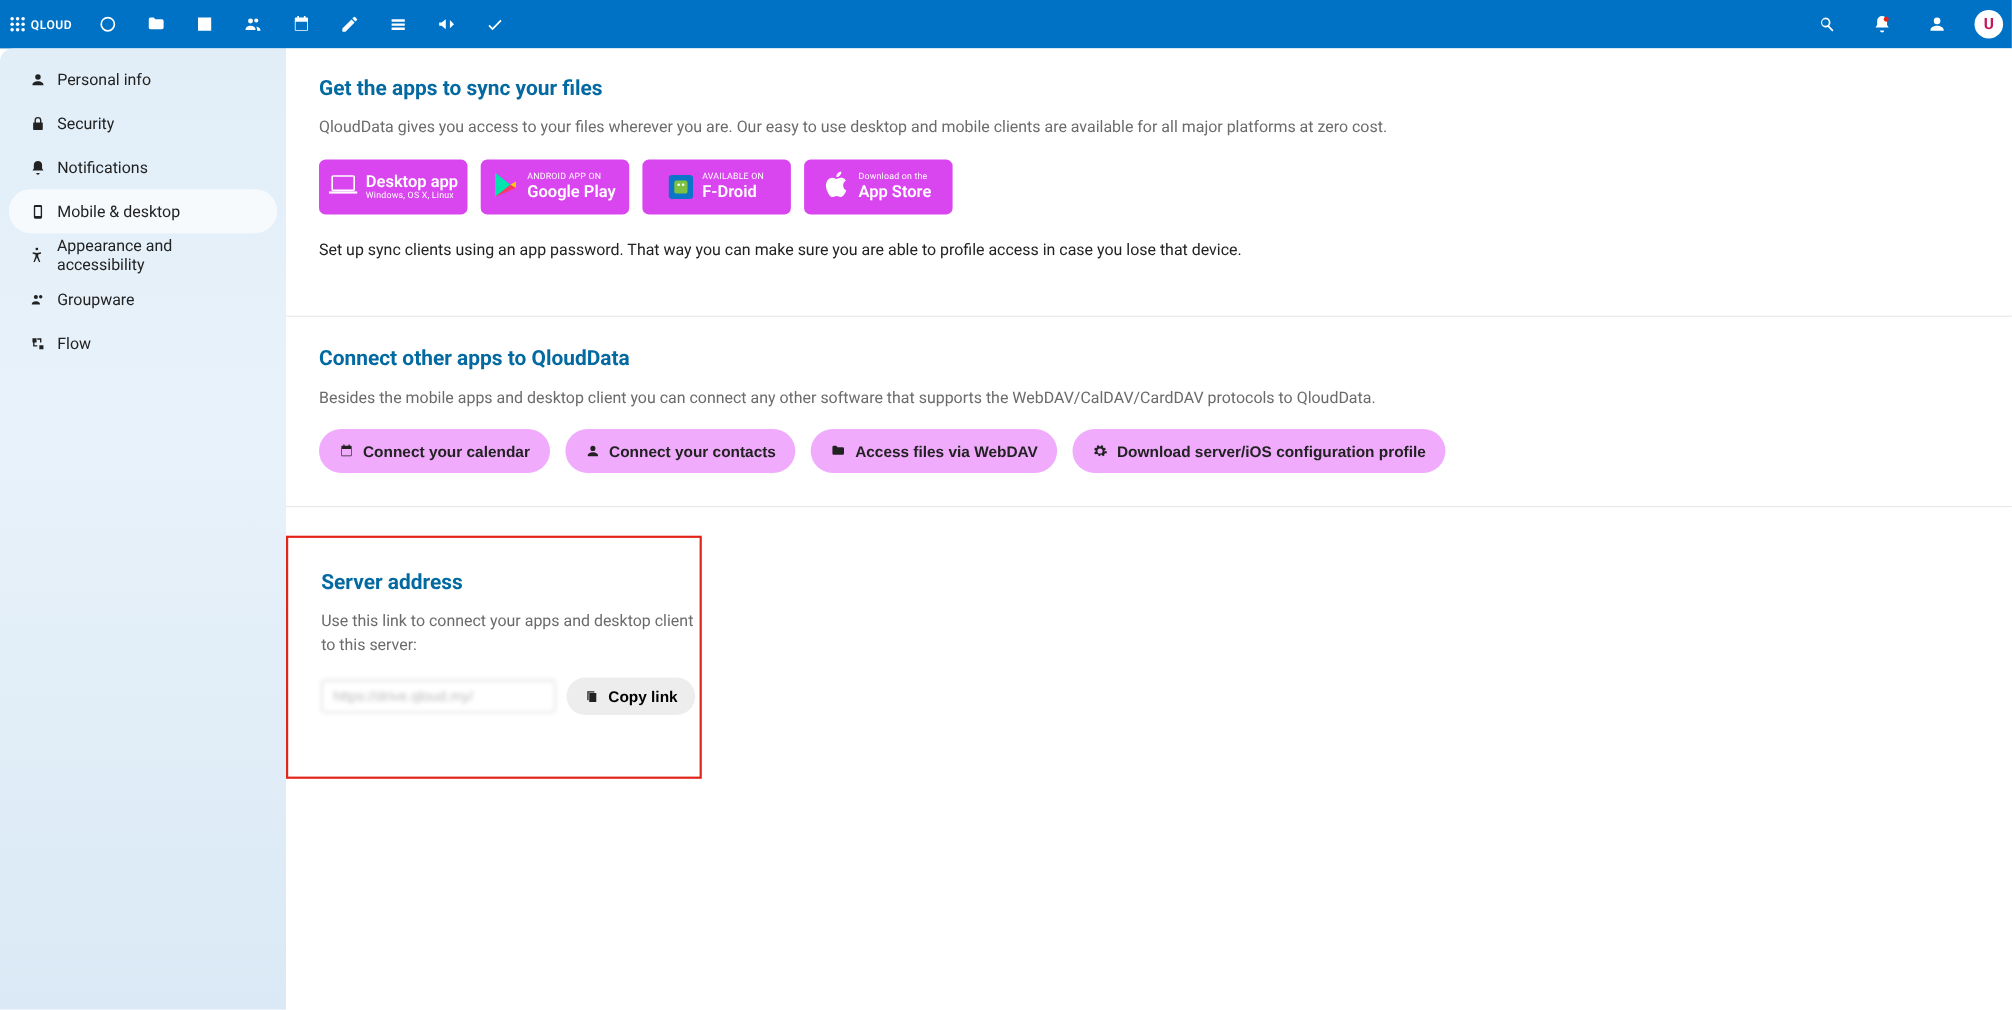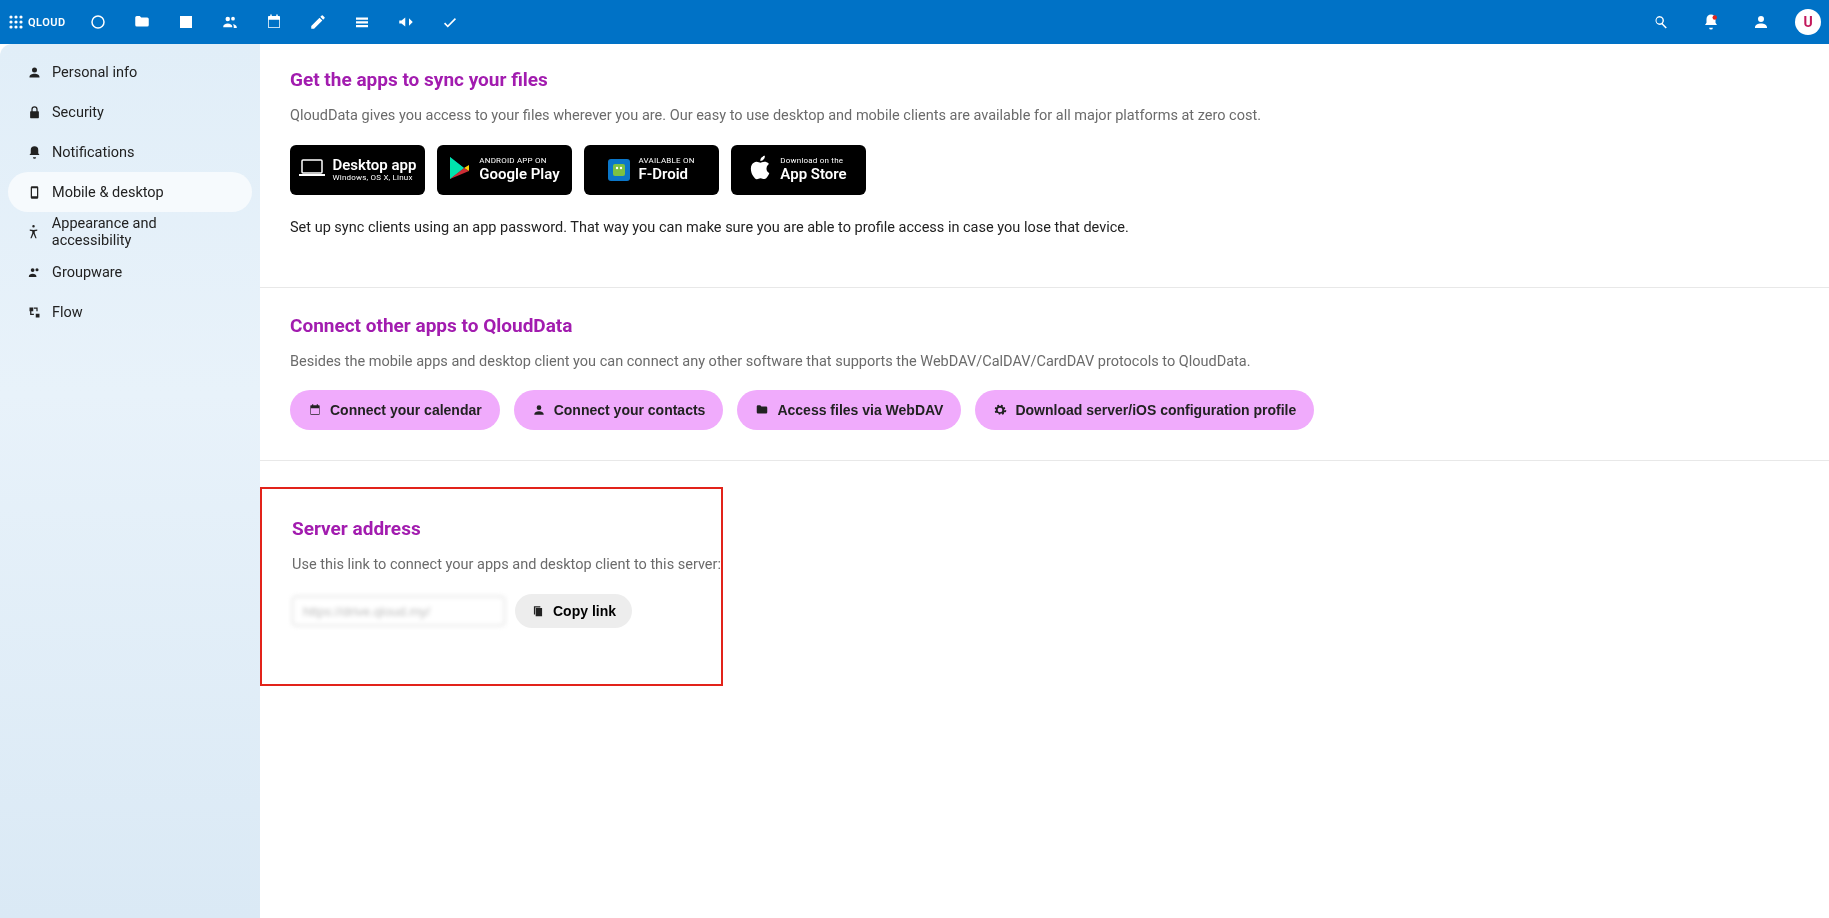--- a/index.html
+++ b/index.html
@@ -56,29 +56,29 @@
 .side-item .sicon svg { width: 15px; height: 15px; fill: #222; }
 
 
 .main {
   flex: 1;
   background: #fff;
   padding: 24px 0 0 0;
   overflow: auto;
 }
 .section { padding: 0 0 30px 30px; }
-.section h2 { font-size: 19px; font-weight: 700; color: #a21caf; margin-bottom: 14px; }
+.section h2 { font-size: 19px; font-weight: 700; color: #0369a1; margin-bottom: 14px; }
 .section p.desc { font-size: 14.5px; color: #6b6b6b; margin-bottom: 18px; line-height: 1.5; }
 .hr { border: none; border-top: 1px solid #e8e8e8; margin: 0 0 26px 0; }
 
 
 .badges { display: flex; gap: 12px; margin-bottom: 22px; }
 .badge {
   width: 135px; height: 50px;
-  background: #000000; border-radius: 6px;
+  background: #d946ef; border-radius: 6px;
   color: #fff; display: flex; align-items: center; justify-content: center;
   gap: 8px; cursor: pointer; padding: 0 8px;
 }
 .badge .badge-icon { flex-shrink: 0; }
 .badge .badge-text { display: flex; flex-direction: column; line-height: 1.1; }
 .badge .badge-text .small { font-size: 8px; letter-spacing: 0.2px; }
 .badge .badge-text .big { font-size: 15px; font-weight: 600; }
 .badge.fdroid .badge-icon-box {
   width: 22px; height: 22px; background: #0b76c8; border-radius: 3px;
   display: flex; align-items: center; justify-content: center;
@@ -95,21 +95,21 @@
   font-size: 14px; font-weight: 600; color: #222;
   border: none; cursor: pointer;
 }
 .pill svg { width: 14px; height: 14px; fill: #222; }
 
 
 .highlight-box {
   border: 2px solid #e2231a;
   margin-left: -30px;
   padding: 28px 0 56px 30px;
-  width: 463px;
+  width: 378px;
 }
 .server-row { display: flex; gap: 10px; align-items: center; }
 .server-input {
   width: 213px; height: 30px;
   border: 1px solid #d0d0d0; border-radius: 4px;
   padding: 0 10px; font-size: 13px;
   color: #bdbdbd;
   filter: blur(2px);
 }
 .copy-btn {

